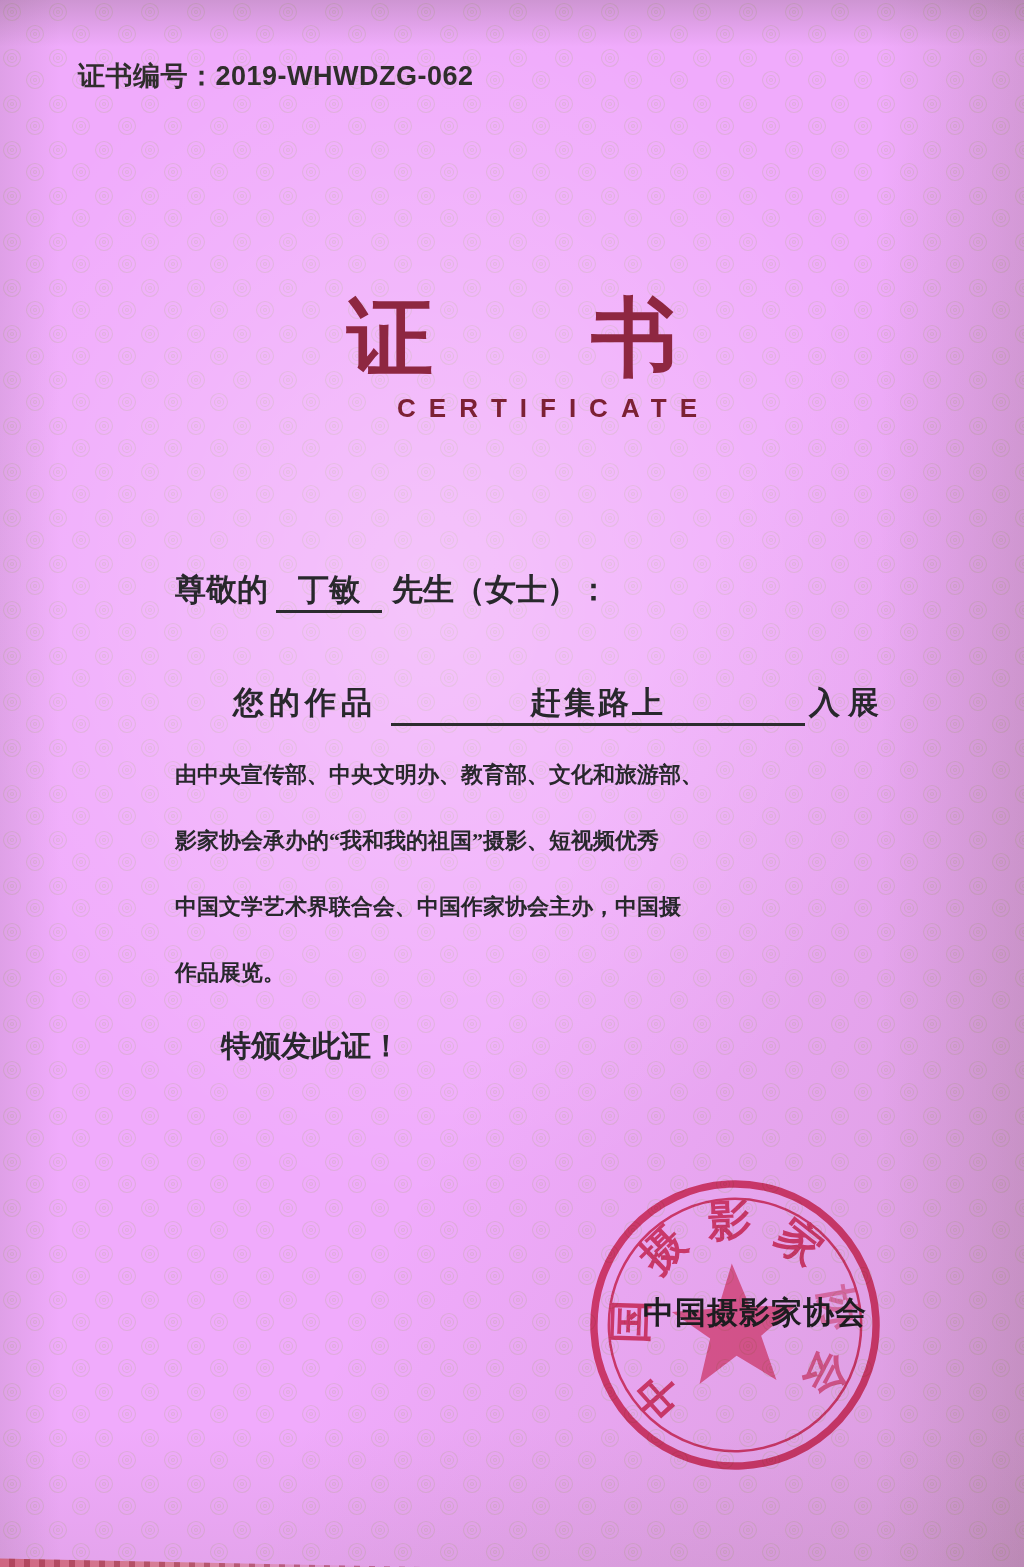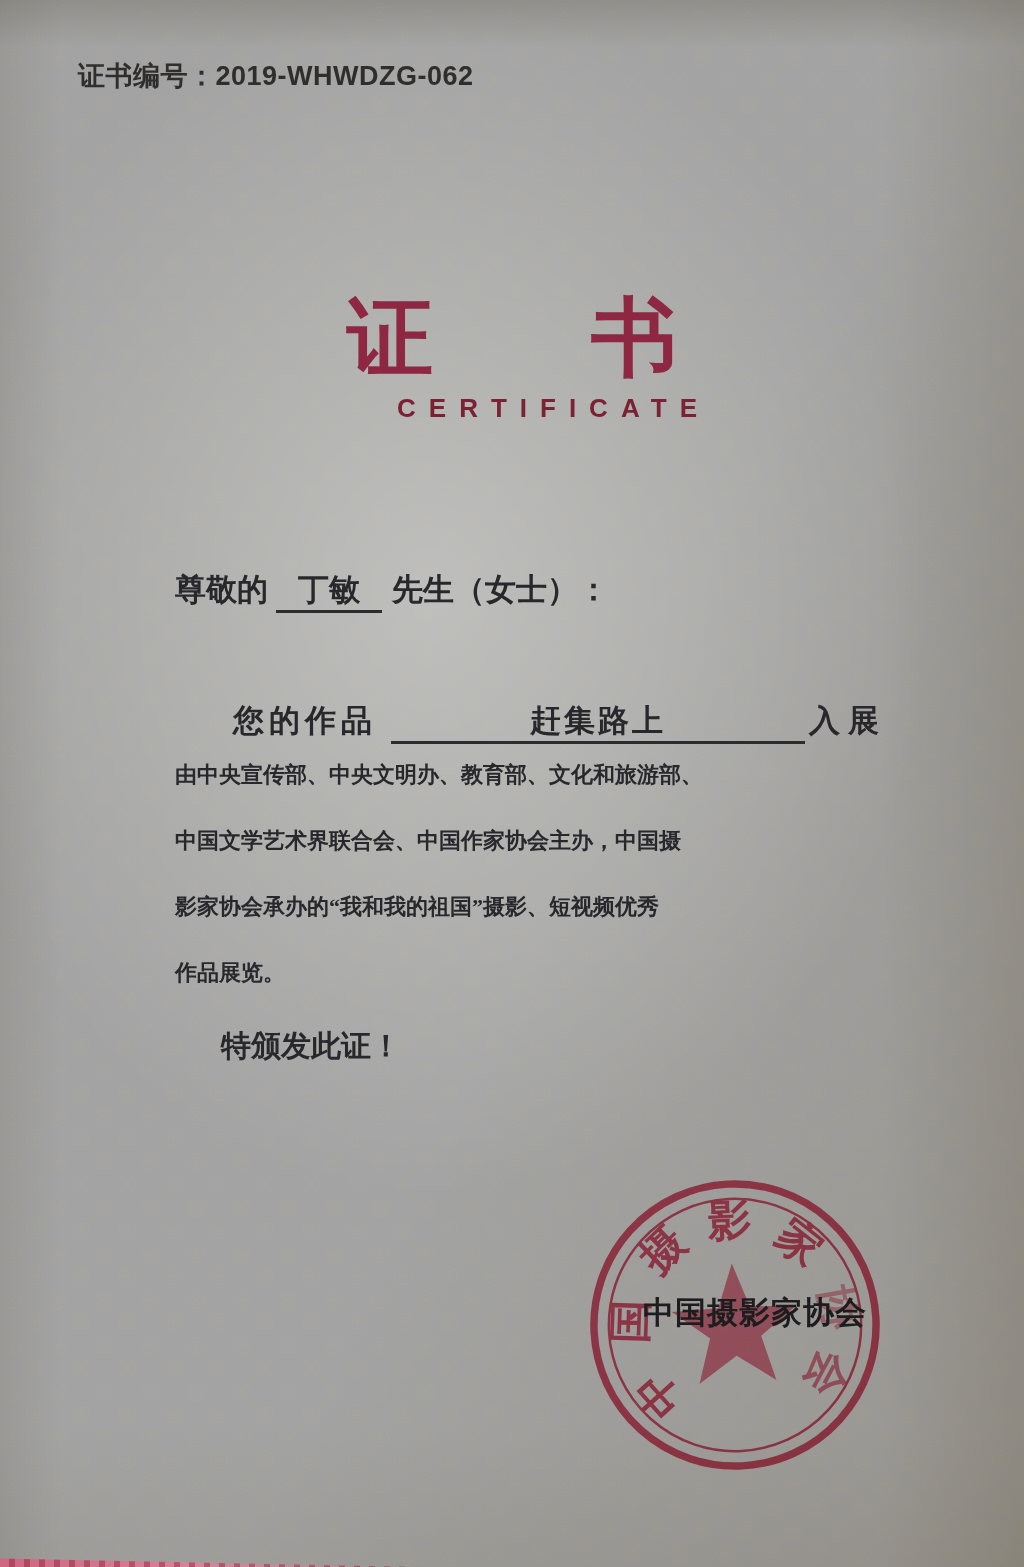--- a/index.html
+++ b/index.html
@@ -1,20 +1,20 @@
 <!DOCTYPE html>
 <html><head>
 <meta charset="utf-8">
 <style>
   html,body { margin:0; padding:0; }
   body { font-family: "Liberation Serif", serif; }
 
   .page {
     position:relative; width:1024px; height:1567px; overflow:hidden;
-    background:#a3a3a3;
+    background:#f0abfc;
   }
   .texture { position:absolute; inset:0; pointer-events:none; }
   .shade {
     position:absolute; inset:0; pointer-events:none;
     background:
       linear-gradient(180deg, rgba(70,62,45,0.20) 0%, rgba(70,62,45,0) 3%),
       linear-gradient(90deg, rgba(70,62,45,0.10) 0%, rgba(70,62,45,0) 6%),
       linear-gradient(270deg, rgba(86,74,48,0.16) 0%, rgba(86,74,48,0) 14%),
       linear-gradient(0deg, rgba(86,74,48,0.08) 0%, rgba(86,74,48,0) 9%),
       radial-gradient(ellipse 70% 55% at 42% 38%, rgba(255,255,248,0.30), rgba(255,255,248,0) 70%),
@@ -47,21 +47,21 @@
     position:absolute; left:175px; top:569px;
     font-size:31px; display:flex; align-items:baseline; white-space:nowrap;
   }
   .blank {
     display:inline-block; text-align:center;
     border-bottom:3px solid #2c2c2f; line-height:1.25;
   }
   .name-blank { width:106px; margin:0 10px 0 8px; }
 
   .work-line {
-    position:absolute; left:233px; top:700px;
+    position:absolute; left:233px; top:682px;
     font-size:31px; display:flex; align-items:baseline; white-space:nowrap;
   }
   .work-prefix { letter-spacing:5px; }
   .work-blank { width:414px; margin-left:14px; letter-spacing:3px; }
   .work-suffix { margin-left:4px; letter-spacing:8px; }
 
   .body-par {
     position:absolute; left:175px; top:742px; width:724px;
     font-size:22px; line-height:66px; white-space:nowrap;font-family:Liberation Serif, serif;
   }
@@ -134,22 +134,22 @@
   </div>
 
   <div class="work-line ink">
     <span class="work-prefix">您的作品</span>
     <span class="blank work-blank"><span>赶集路上</span></span>
     <span class="work-suffix">入展</span>
   </div>
 
   <div class="body-par ink">
     <div>由中央宣传部、中央文明办、教育部、文化和旅游部、</div>
+    <div>影家协会承办的“我和我的祖国”摄影、短视频优秀</div>
     <div>中国文学艺术界联合会、中国作家协会主办，中国摄</div>
-    <div>影家协会承办的“我和我的祖国”摄影、短视频优秀</div>
     <div>作品展览。</div>
   </div>
 
   <div class="closing ink">特颁发此证！</div>
 
   <svg class="seal" viewBox="0 0 300 300">
     <circle cx="150" cy="150" r="142" fill="none" stroke="#dc4765" stroke-width="7.5"></circle>
     <circle cx="150" cy="150" r="127" fill="none" stroke="#dc4765" stroke-width="2.5"></circle>
     <polygon fill="#e4536f" opacity="0.8" points="150,88 134.1,132.2 87.2,133.6 124.3,162.3 111.2,207.4 150,181 188.8,207.4 175.7,162.3 212.8,133.6 165.9,132.2"></polygon>
     <text x="67.6" y="216.7" text-anchor="middle" dominant-baseline="central" transform="rotate(-129 67.6 216.7)">中</text>

